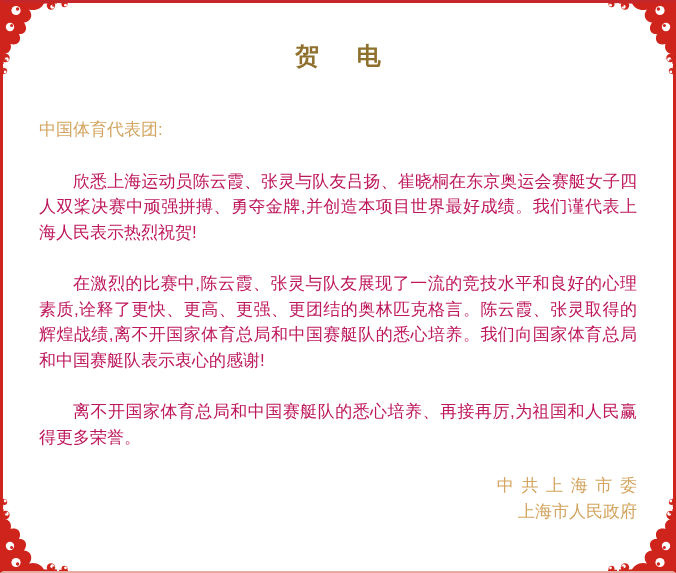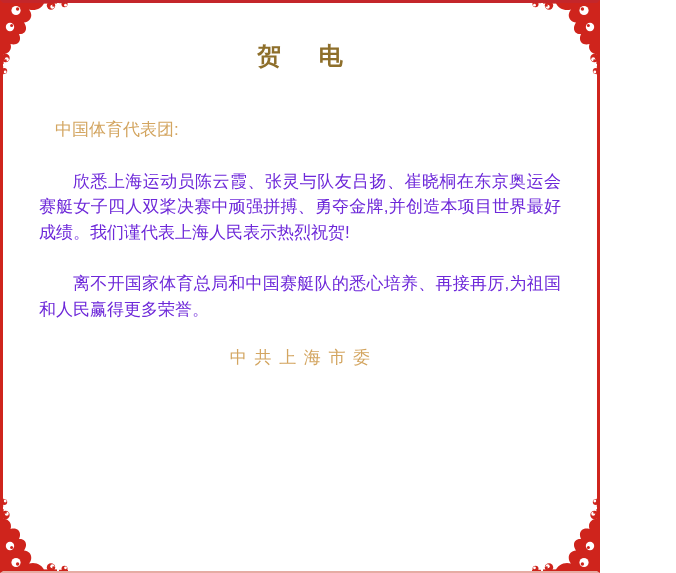--- a/index.html
+++ b/index.html
@@ -1,18 +1,18 @@
 <!DOCTYPE html>
 <html><head>
 <meta charset="utf-8">
 <style>
   html,body{margin:0;padding:0;background:#ffffff;}
   .page{
     position:relative;
-    width:600px;height:573px;
+    width:676px;height:573px;
     box-sizing:border-box;
     background:#ffffff;
     border-top:3px solid #c4262a;
     border-left:3px solid #cf241c;
     border-right:3px solid #cf241c;
     border-bottom:2px solid #e6aca4;
     overflow:hidden;
     font-family:"Liberation Sans", sans-serif;
     padding-left:30px;
   }
@@ -32,36 +32,36 @@
     text-align:center;
     font-family:"Liberation Serif", serif;
     font-weight:bold;
     font-size:24px;
     line-height:30px;
     color:#8e6f2b;
     letter-spacing:0.28em;
     margin-right:-0.28em;
   }
   .salutation{
-    margin:46px 0 0 16px;
+    margin:46px 0 0 0;
     font-size:17px;
     line-height:25.5px;
     color:#d3a560;
   }
   .para{
     margin:26px 0 0 0;
     font-size:17px;
     line-height:25.5px;
-    color:#6d28d9;
+    color:#be185d;
     text-align:justify;
     text-indent:2em;
   }
   .signature{
     margin-top:23px;
-    text-align:center;
+    text-align:right;
     font-size:17px;
     line-height:25.5px;
     color:#d3a560;
   }
   .sig-spaced{
     letter-spacing:0.45em;
     margin-right:-0.45em;
   }
 </style>
 </head>
@@ -113,18 +113,20 @@
   <div class="corner br">
     <svg>
         <use href="#cloud-corner"></use>
       </svg>
   </div>
 
   <div class="content">
     <h1 class="title">贺　电</h1>
     <p class="salutation">中国体育代表团:</p>
     <p class="para">欣悉上海运动员陈云霞、张灵与队友吕扬、崔晓桐在东京奥运会赛艇女子四人双桨决赛中顽强拼搏、勇夺金牌,并创造本项目世界最好成绩。我们谨代表上海人民表示热烈祝贺!</p>
+    <p class="para">在激烈的比赛中,陈云霞、张灵与队友展现了一流的竞技水平和良好的心理素质,诠释了更快、更高、更强、更团结的奥林匹克格言。陈云霞、张灵取得的辉煌战绩,离不开国家体育总局和中国赛艇队的悉心培养。我们向国家体育总局和中国赛艇队表示衷心的感谢!</p>
     <p class="para">离不开国家体育总局和中国赛艇队的悉心培养、再接再厉,为祖国和人民赢得更多荣誉。</p>
     <div class="signature">
       <div class="sig-spaced">中共上海市委</div>
+      <div>上海市人民政府</div>
     </div>
   </div>
 </div>
 
 </body></html>

